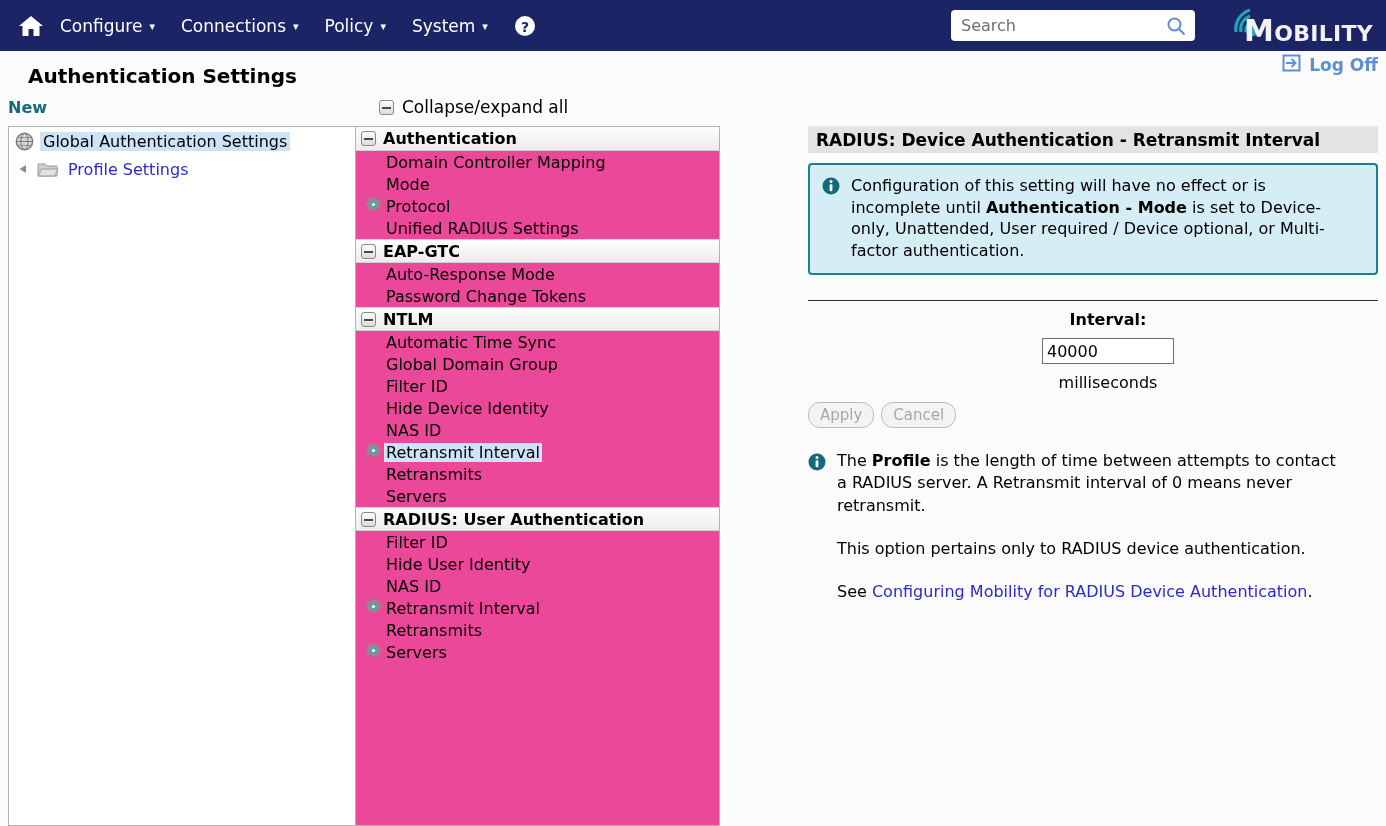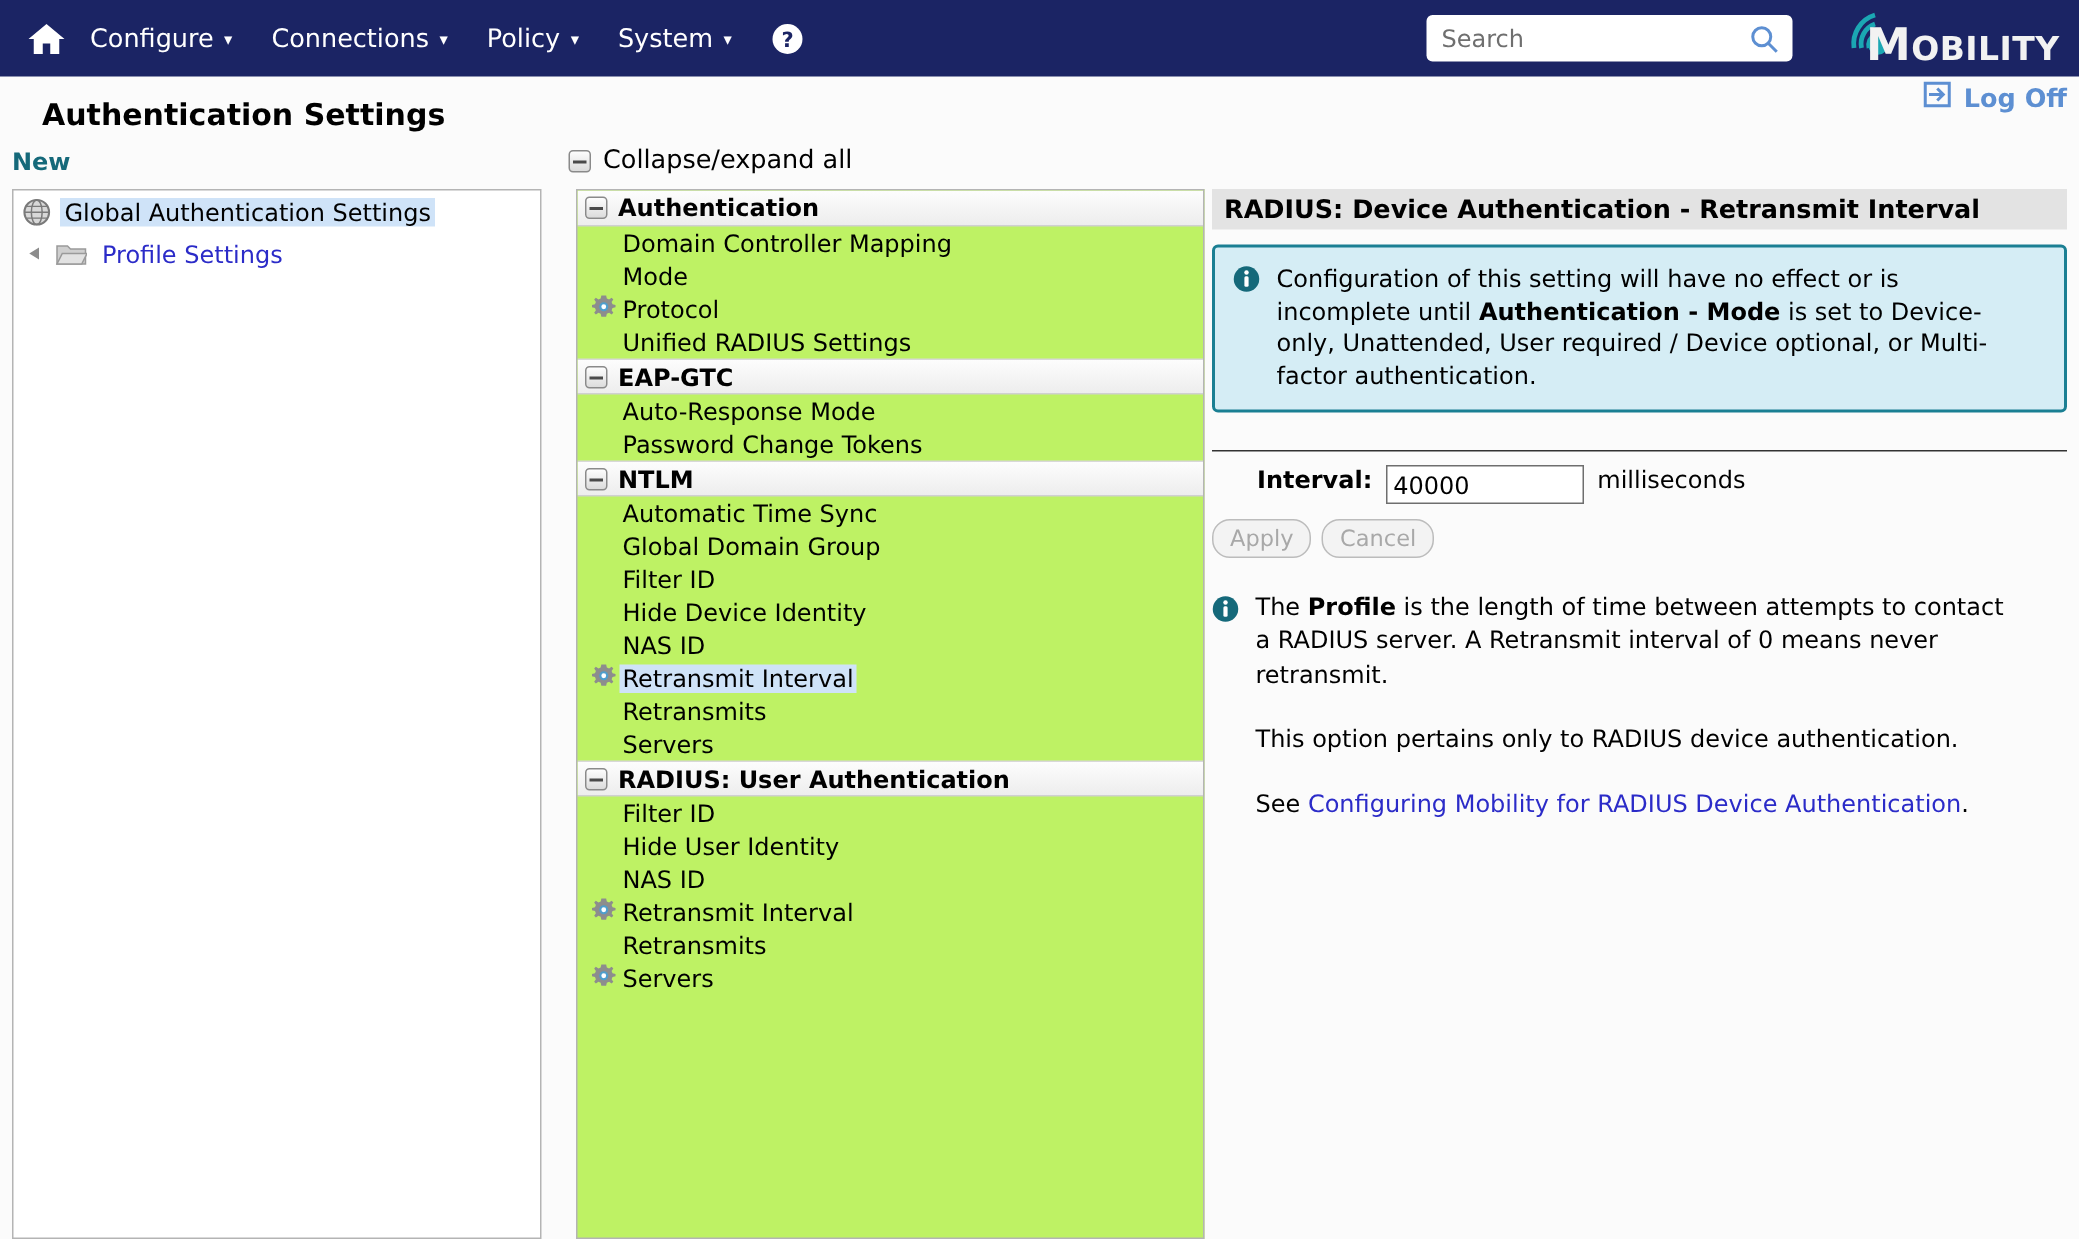--- a/index.html
+++ b/index.html
@@ -98,23 +98,23 @@
     width: 16px; display:flex; align-items:center; justify-content:center;
   }
 
   
   .collapse-all {
     position: absolute; left: 379px; top: 97px;
     display: flex; align-items: center; gap: 8px;
     font-size: 17px; cursor: pointer;
   }
   .mid-panel {
-    position: absolute; left: 384px; top: 126px;
-    width: 419px; height: 700px;
-    background: #bef264;
+    position: absolute; left: 355px; top: 126px;
+    width: 365px; height: 700px;
+    background: #ec4899;
     border: 1px solid #b4b4b4;
     overflow: hidden;
   }
   .grp-hdr {
     display: flex; align-items: center; gap: 7px;
     height: 24px; padding-left: 5px;
     background: linear-gradient(to bottom, #fdfdfd 0%, #ededed 100%);
     border-top: 1px solid #d8d8d8;
     border-bottom: 1px solid #d0d0d0;
     font-weight: bold; font-size: 16px;
@@ -170,23 +170,23 @@
   .fieldset-wrap {
     margin-top: 25px;
     position: relative;
   }
   .fs-legend {
     display: flex; align-items: center; gap: 10px;
     font-weight: bold; font-size: 16.5px;
   }
   .fs-legend .rule { flex: 1; height: 1px; background: #333; }
   .field-row {
-    display: flex; 
+    display: flex; align-items: center;
     margin-top: 9px; padding-left: 30px;
-    gap: 9px; font-size: 16px;
+    gap: 9px; font-size: 16px; flex-direction: column;
   }
   .field-row .flabel { font-weight: bold; }
   .field-row input {
     width: 132px; height: 26px;
     border: 1px solid #6e6e6e;
     font-family: inherit; font-size: 16px;
     padding: 0 4px; color: #000;
     background: #fff;
   }
   .btn-row { margin-top: 10px; display: flex; gap: 7px; }

